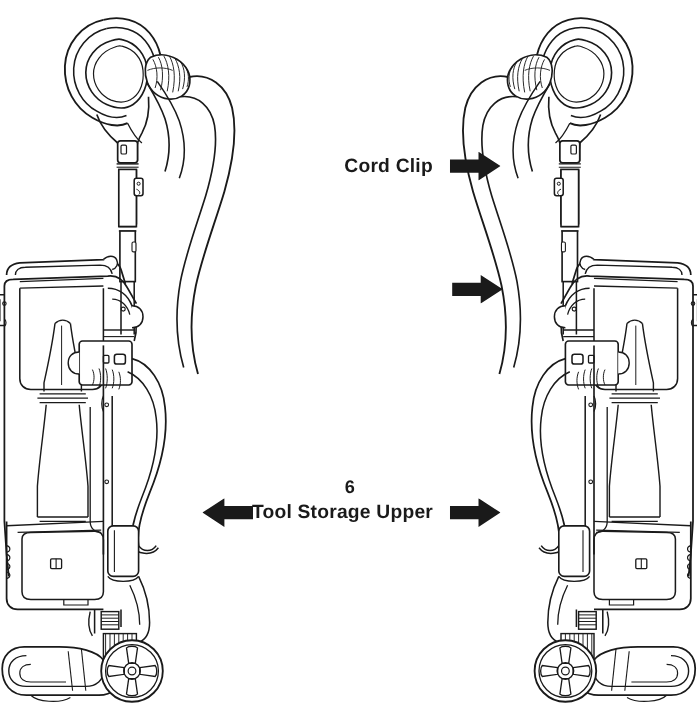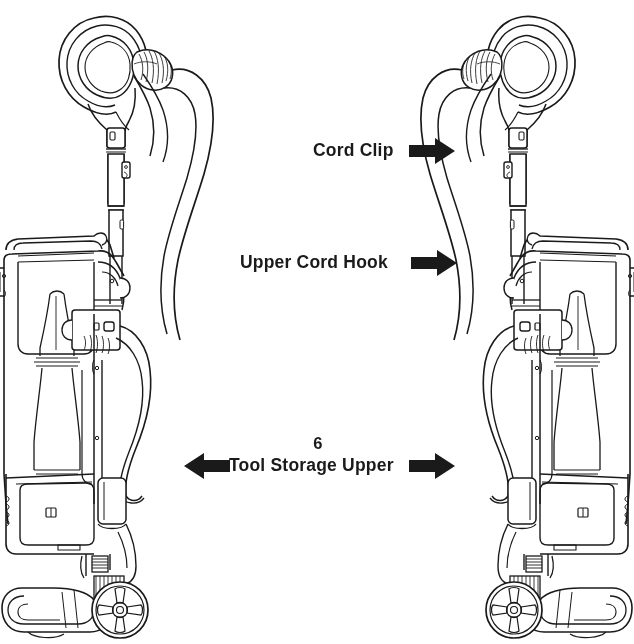--- a/index.html
+++ b/index.html
@@ -285,21 +285,20 @@
   </svg>
 
   <div class="callout callout-cord-clip">Cord Clip</div>
 
   <div class="arrow" style="left:409px; top:138px;">
     <svg width="46" height="26" viewBox="0 0 46 26" xmlns="http://www.w3.org/2000/svg">
       <path d="M0 7 L 26 7 L 26 0 L 46 13 L 26 26 L 26 19 L 0 19 Z" fill="#1a1a1a"></path>
     </svg>
   </div>
 
-  <div class="callout callout-upper-cord-hook">Upper Cord Hook</div>
 
   <div class="arrow" style="left:411px; top:250px;">
     <svg width="46" height="26" viewBox="0 0 46 26" xmlns="http://www.w3.org/2000/svg">
       <path d="M0 7 L 26 7 L 26 0 L 46 13 L 26 26 L 26 19 L 0 19 Z" fill="#1a1a1a"></path>
     </svg>
   </div>
 
   <div class="callout callout-tool-count">6</div>
 
   <div class="arrow" style="left:184px; top:453px;">

